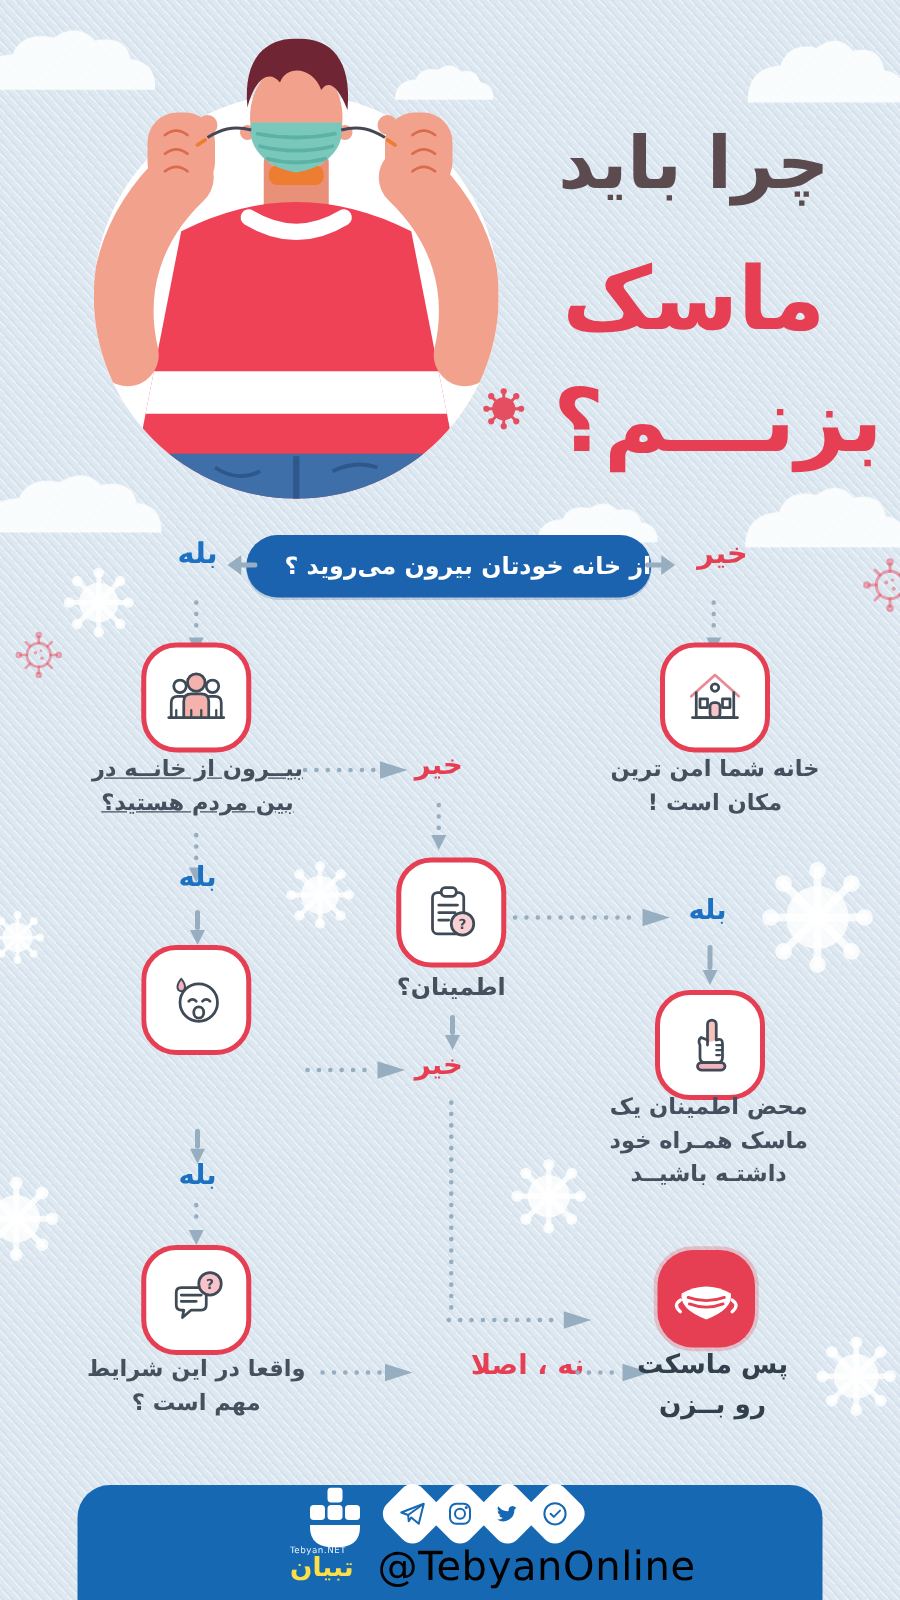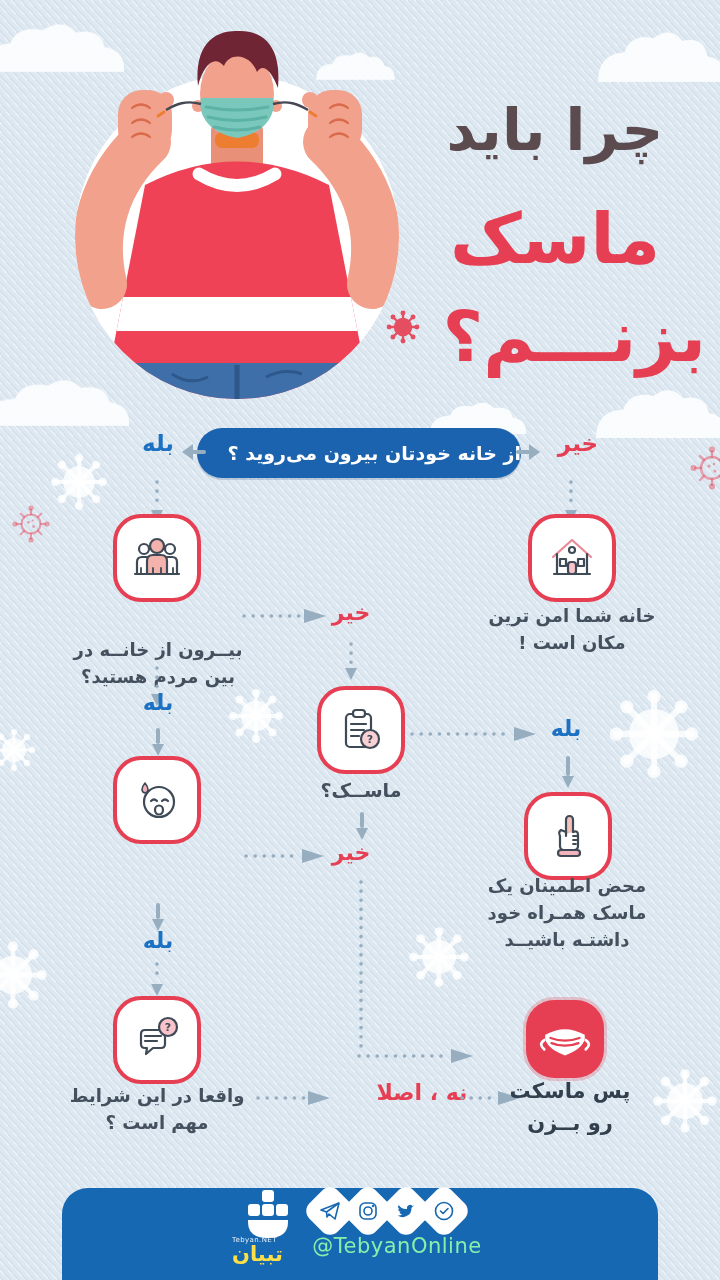--- a/index.html
+++ b/index.html
@@ -38,21 +38,21 @@
   .mask-badge{position:absolute;left:526px;top:1000px;width:78px;height:78px;background:var(--red);
         border-radius:36%;display:flex;align-items:center;justify-content:center;
         box-shadow:0 0 0 3px rgba(230,62,82,.25);}
   .arr{position:absolute;}
 
   
   .footer{position:absolute;left:62px;top:1188px;width:596px;height:92px;background:var(--footer);
           border-radius:26px 26px 0 0;}
   .dia{position:absolute;width:40px;height:40px;background:#fff;border-radius:11px;transform:rotate(45deg);}
   .dico{position:absolute;inset:0;display:flex;align-items:center;justify-content:center;transform:rotate(-45deg);}
-  .handle{position:absolute;left:240px;top:46px;width:190px;color:#86efac;font-size:21px;
+  .handle{position:absolute;left:240px;top:46px;width:190px;color:#000000;font-size:32px;
           letter-spacing:.5px;direction:ltr;text-align:center;}
   .logo-block{position:absolute;left:170px;top:2px;width:70px;text-align:left;}
   .logo-sup{color:#fff;font-size:7px;letter-spacing:.4px;margin-top:46px;opacity:.9;}
   .logo-fa{color:#fde047;font-size:21px;font-weight:bold;direction:rtl;line-height:1;}
 </style>
 </head>
 <body>
 
 <div class="stage">
 
@@ -212,21 +212,21 @@
     <svg width="56" height="56" viewBox="0 0 56 56" fill="none" stroke="#3f4a57" stroke-width="2.2" stroke-linecap="round" stroke-linejoin="round">
       <path d="M9,27 L28,10 L47,27" stroke="#e98a96"></path>
       <path d="M13,24 V44 H43 V24"></path>
       <circle cx="28" cy="20" r="3"></circle>
       <rect x="24" y="32" width="8" height="12" rx="3" fill="#f8c3c9"></rect>
       <rect x="16" y="29" width="6" height="7"></rect>
         <rect x="34" y="29" width="6" height="7"></rect>
       <line x1="10" y1="44" x2="46" y2="44"></line>
     </svg>
   </div>
-  <div class="qt" style="left:63px;top:636px;width:190px;">بیــرون از خانــه در
+  <div class="qt" style="left:63px;top:602px;width:190px;text-decoration:underline;">بیــرون از خانــه در
 بین مردم هستید؟</div>
   <div class="qt" style="left:482px;top:602px;width:180px;">خانه شما امن ترین
 مکان است !</div>
 
   <svg class="arr" style="left:240px;top:608px;" width="88" height="16">
       <line x1="4" y1="8" x2="60" y2="8" stroke="#97aec1" stroke-width="3.6" stroke-linecap="round" stroke-dasharray="0.1 9"></line>
       <path d="M64,1 L86,8 L64,15 Z" fill="#97aec1"></path>
     </svg>
   <div class="kw no" style="left:320px;top:600px;width:62px;font-size:22px;">خیر</div>
   <svg class="arr" style="left:344px;top:640px;" width="14" height="42">
@@ -236,21 +236,21 @@
 
   <div class="card" style="left:317px;top:686px;">
     <svg width="56" height="56" viewBox="0 0 56 56" fill="none" stroke="#3f4a57" stroke-width="2.2" stroke-linecap="round" stroke-linejoin="round">
       <rect x="13" y="12" width="25" height="33" rx="4"></rect>
       <rect x="20" y="8" width="12" height="7" rx="3" fill="#fff"></rect>
       <path d="M18,22 H33 M18,28 H31 M18,34 H26"></path>
       <circle cx="37" cy="37" r="9" fill="#f9d1d5"></circle>
       <text x="37" y="41" text-anchor="middle" font-size="11" font-weight="bold" fill="#3f4a57" stroke="none" font-family="DejaVu Sans,sans-serif">?</text>
     </svg>
   </div>
-  <div class="qt" style="left:311px;top:776px;width:100px;font-size:19px;">ماســک؟</div>
+  <div class="qt" style="left:311px;top:776px;width:100px;font-size:19px;">اطمینان؟</div>
 
   <svg class="arr" style="left:408px;top:726px;" width="132" height="16">
       <line x1="4" y1="8" x2="102" y2="8" stroke="#97aec1" stroke-width="3.6" stroke-linecap="round" stroke-dasharray="0.1 9"></line>
       <path d="M106,1 L128,8 L106,15 Z" fill="#97aec1"></path>
     </svg>
   <div class="kw yes" style="left:538px;top:716px;width:56px;font-size:22px;">بله</div>
   <svg class="arr" style="left:560px;top:754px;" width="16" height="36">
       <line x1="8" y1="4" x2="8" y2="20" stroke="#97aec1" stroke-width="4" stroke-linecap="round"></line>
       <path d="M2,22 L14,22 L8,34 Z" fill="#97aec1"></path>
     </svg>

